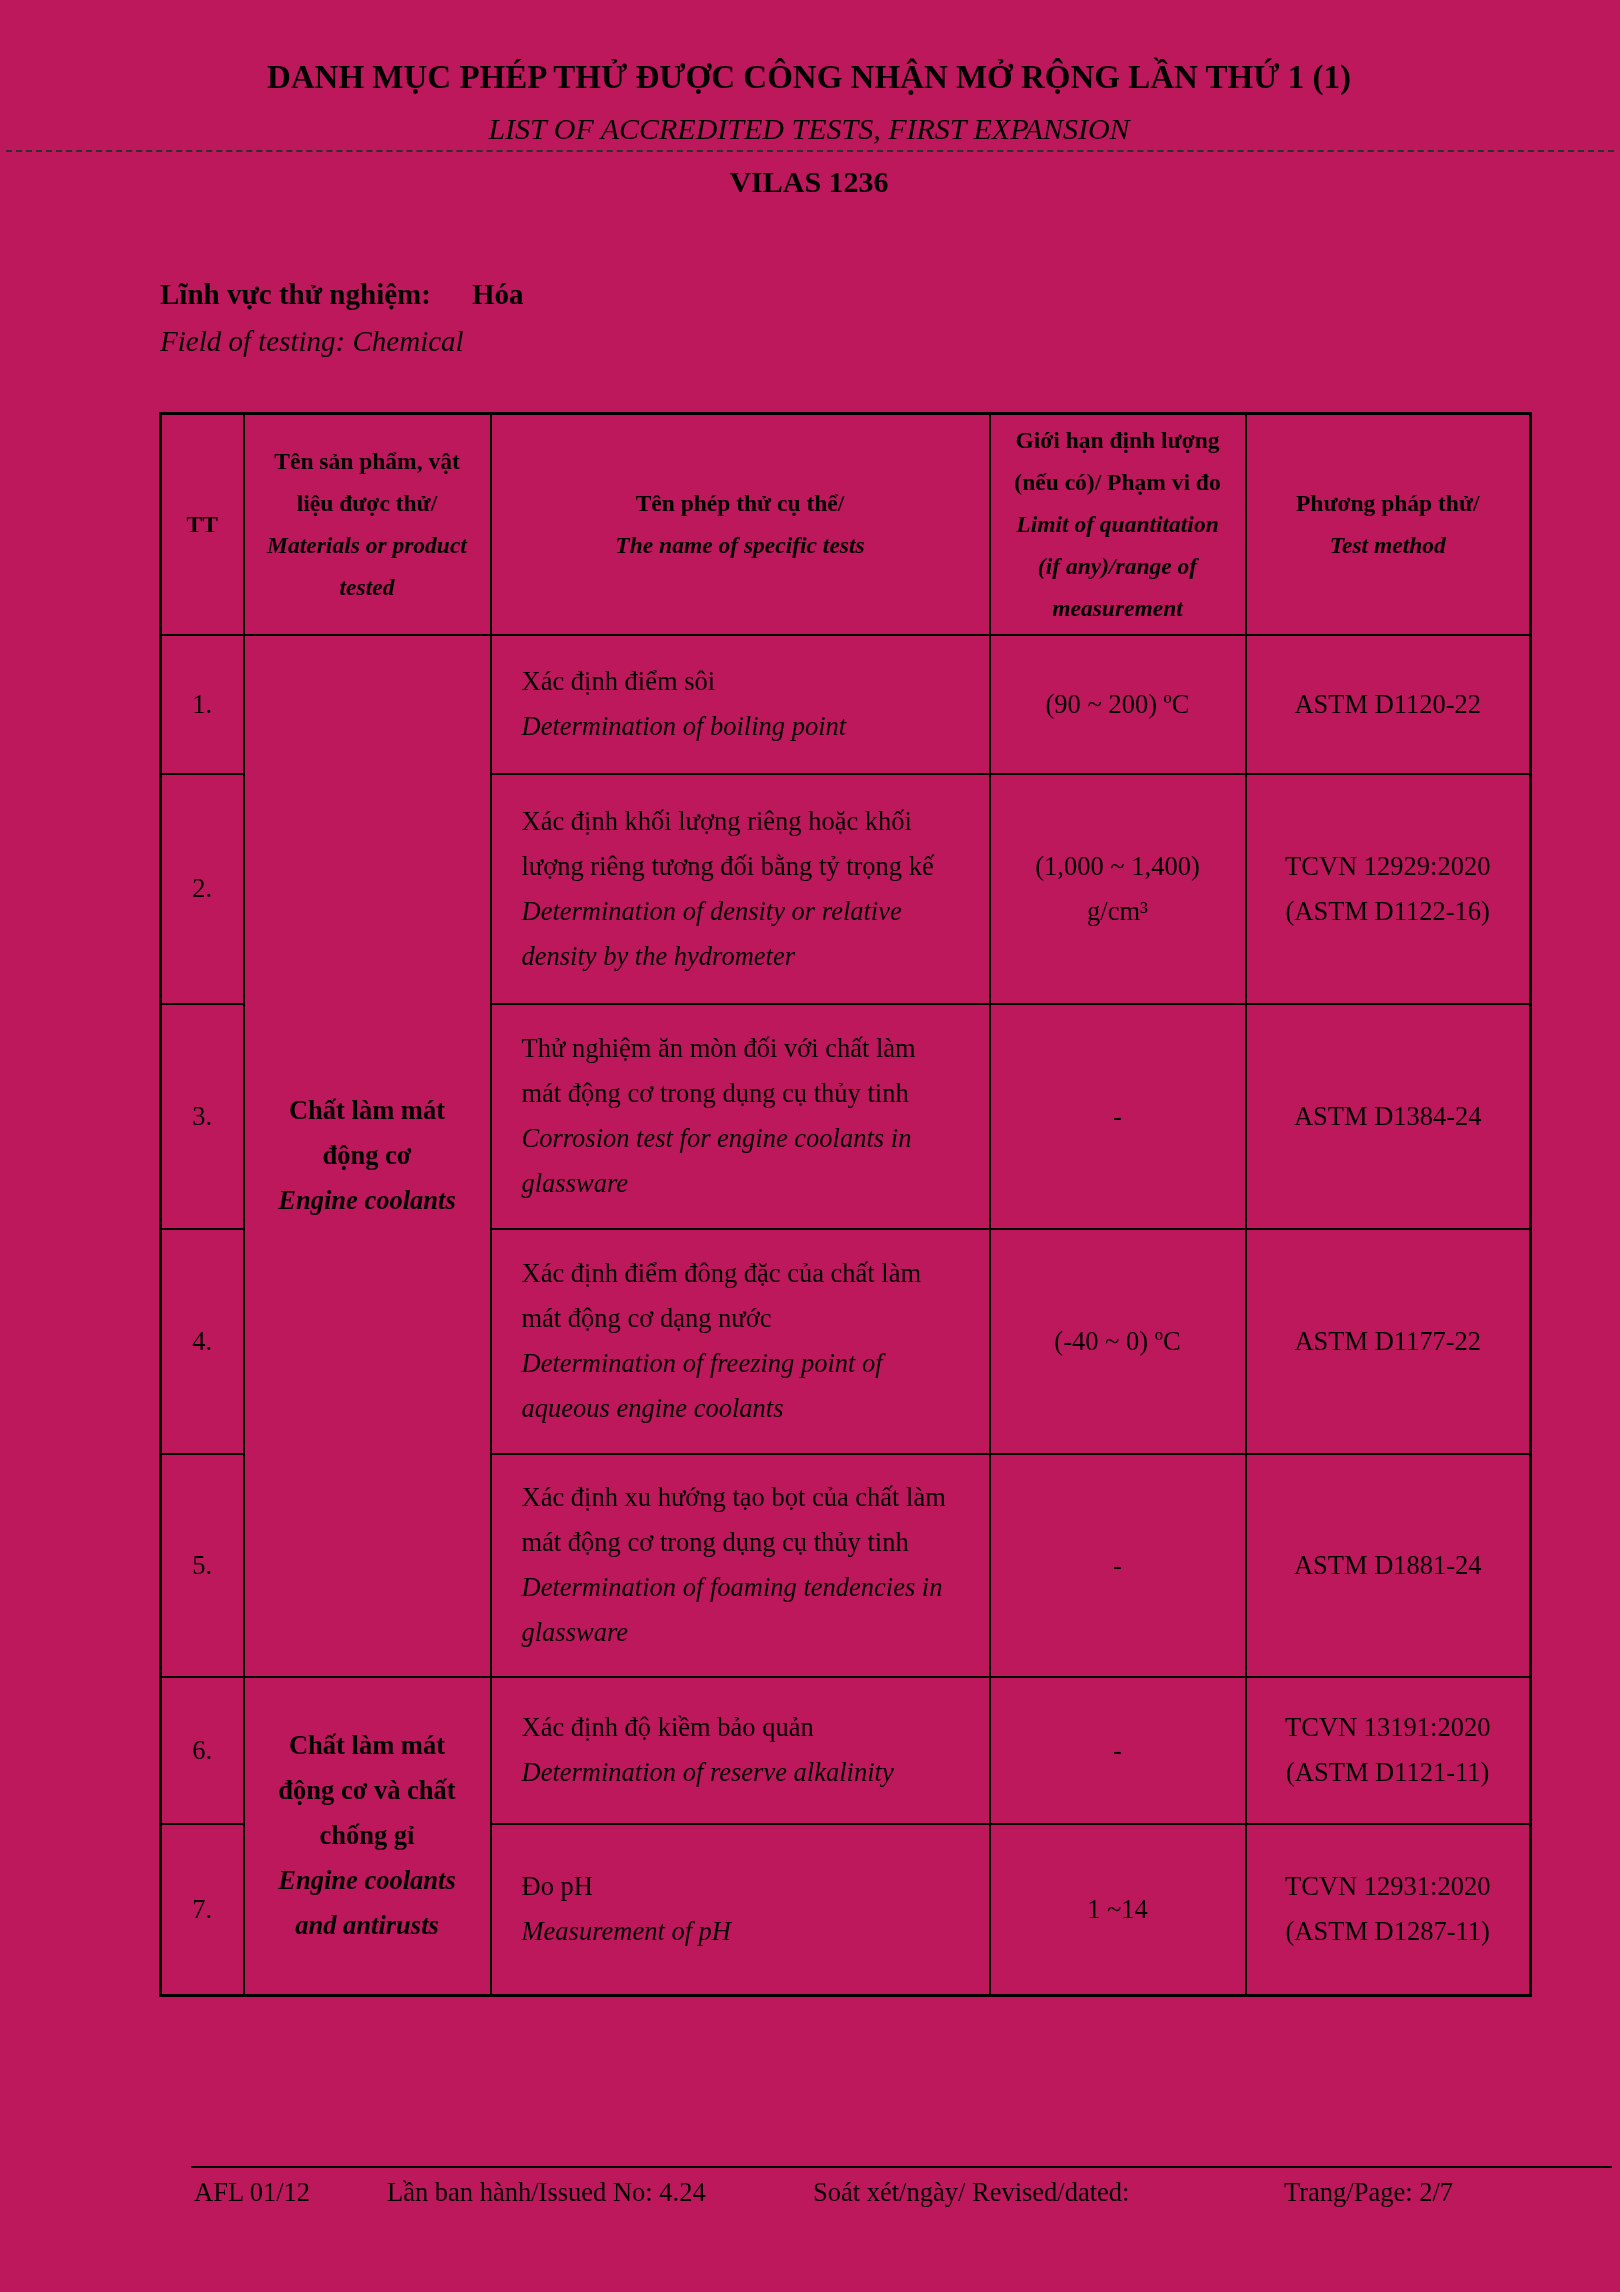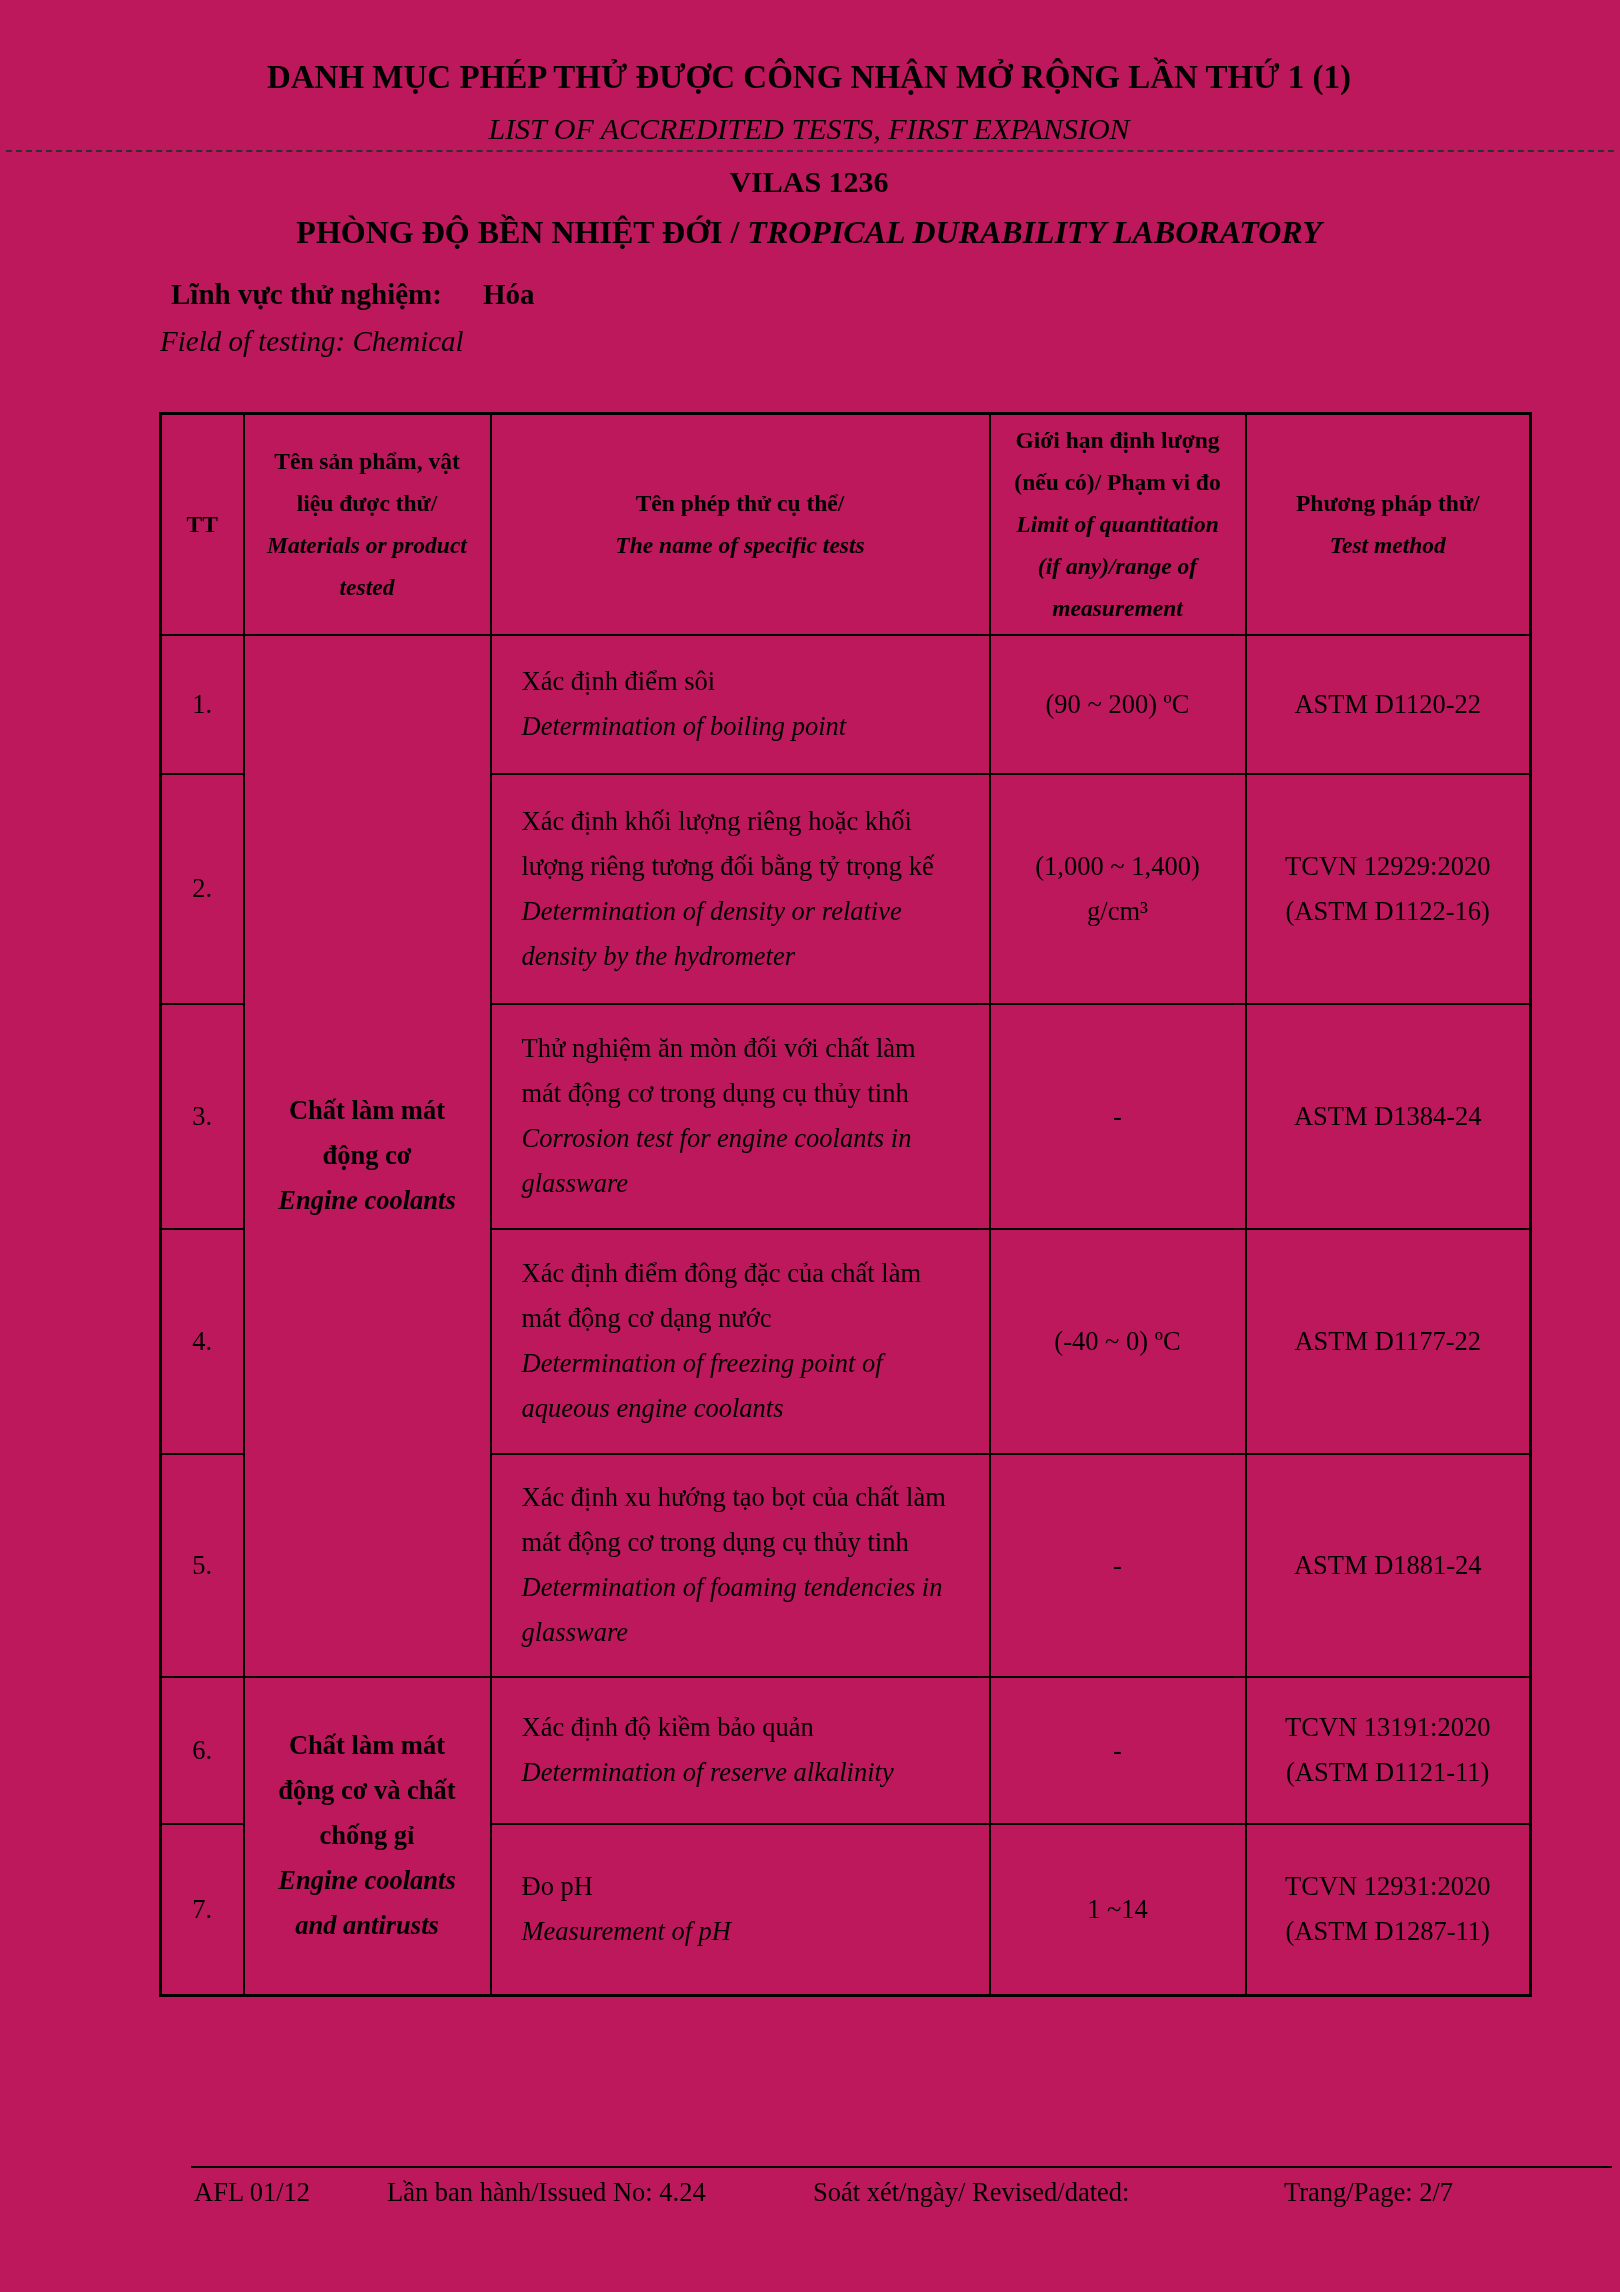--- a/index.html
+++ b/index.html
@@ -23,21 +23,21 @@
   .title2 { top: 112px; font-size: 30px; font-style: italic; }
   .divider {
     position: absolute;
     left: 5.9px; right: 5.9px; top: 150px;
     border-top: 2px dashed #2f2f2f;
   }
   .vilas { top: 165px; font-size: 30px; font-weight: bold; }
   .lab   { top: 214px; font-size: 32px; font-weight: bold; }
   .lab .lab-en { font-style: italic; }
   .field-vn {
-    position: absolute; left: 171px; top: 278px;
+    position: absolute; left: 160px; top: 278px;
     font-size: 29px; font-weight: bold;
   }
   .field-vn .field-value { margin-left: 41px; }
   .field-en {
     position: absolute; left: 160px; top: 325px;
     font-size: 29px; font-style: italic;
   }
 
   table.tests {
     position: absolute;
@@ -94,21 +94,20 @@
 </style>
 </head>
 <body>
 
 <div class="page">
 
   <div class="band title1">DANH MỤC PHÉP THỬ ĐƯỢC CÔNG NHẬN MỞ RỘNG LẦN THỨ 1 (1)</div>
   <div class="band title2">LIST OF ACCREDITED TESTS, FIRST EXPANSION</div>
   <div class="divider"></div>
   <div class="band vilas">VILAS 1236</div>
-  <div class="band lab"><span>PHÒNG ĐỘ BỀN NHIỆT ĐỚI / </span><span class="lab-en">TROPICAL DURABILITY LABORATORY</span></div>
 
   <div class="field-vn"><span>Lĩnh vực thử nghiệm:</span><span class="field-value">Hóa</span></div>
   <div class="field-en">Field of testing: Chemical</div>
 
   <table class="tests">
     <colgroup>
       <col style="width:83px">
       <col style="width:247px">
       <col style="width:499px">
       <col style="width:256px">

